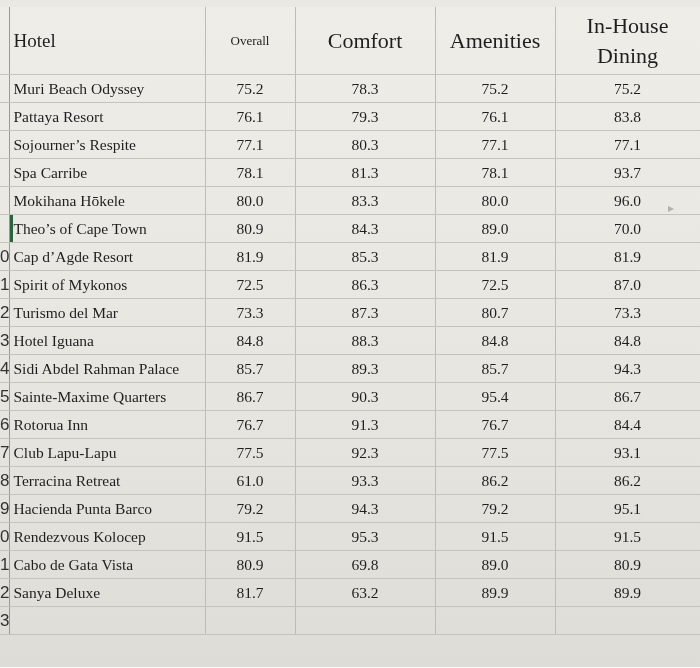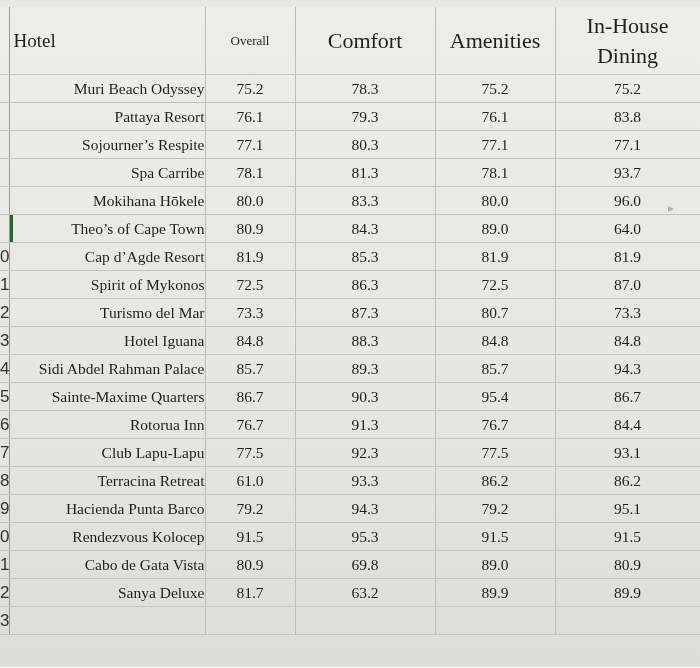--- a/index.html
+++ b/index.html
@@ -19,21 +19,21 @@
     border-right: 1px solid #bdbcb6;
     border-bottom: 1px solid #c4c3bd;
     padding: 0;
     white-space: nowrap;
     overflow: hidden;
   }
   .grid th { font-weight: normal; height: 67px; font-size: 22px; text-align: center; line-height: 30px; }
   .grid th.hotel-h { text-align: left; padding-left: 4px; font-size: 19px; }
   .grid th.overall-h { font-size: 13px; }
   .grid td { height: 27px; font-size: 15.5px; text-align: center; }
-  .grid td.name { text-align: right; padding-left: 4px; font-size: 15.5px; }
+  .grid td.name { text-align: left; padding-left: 4px; font-size: 15.5px; }
   .grid td.rownum {
     font-family: "Liberation Sans", "DejaVu Sans", sans-serif;
     font-size: 17px; color: #333; text-align: right; padding-right: 0;
     border-right: 1px solid #9a9994;
   }
   .grid tr.selected td.name { box-shadow: inset 3px 0 0 #1e6b3a; }
   .col-rn { width: 9px; }
   .col-hotel { width: 196px; }
   .col-overall { width: 90px; }
   .col-comfort { width: 140px; }
@@ -112,21 +112,21 @@
           <td>83.3</td>
           <td>80.0</td>
           <td>96.0</td>
         </tr>
         <tr class="selected">
           <td class="rownum"></td>
           <td class="name">Theo’s of Cape Town</td>
           <td>80.9</td>
           <td>84.3</td>
           <td>89.0</td>
-          <td>64.0</td>
+          <td>70.0</td>
         </tr>
         <tr>
           <td class="rownum">0</td>
           <td class="name">Cap d’Agde Resort</td>
           <td>81.9</td>
           <td>85.3</td>
           <td>81.9</td>
           <td>81.9</td>
         </tr>
         <tr>

